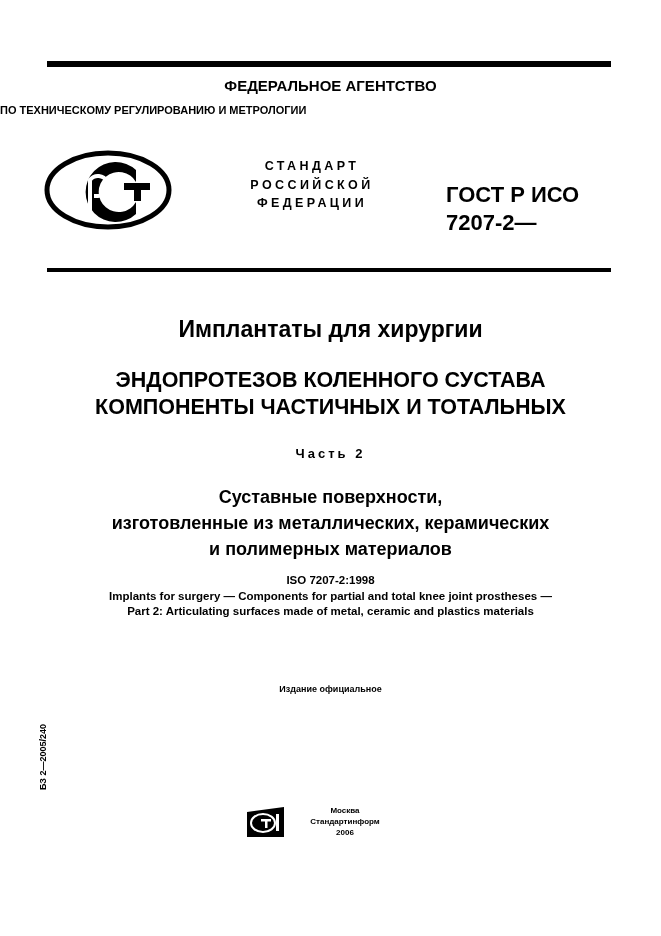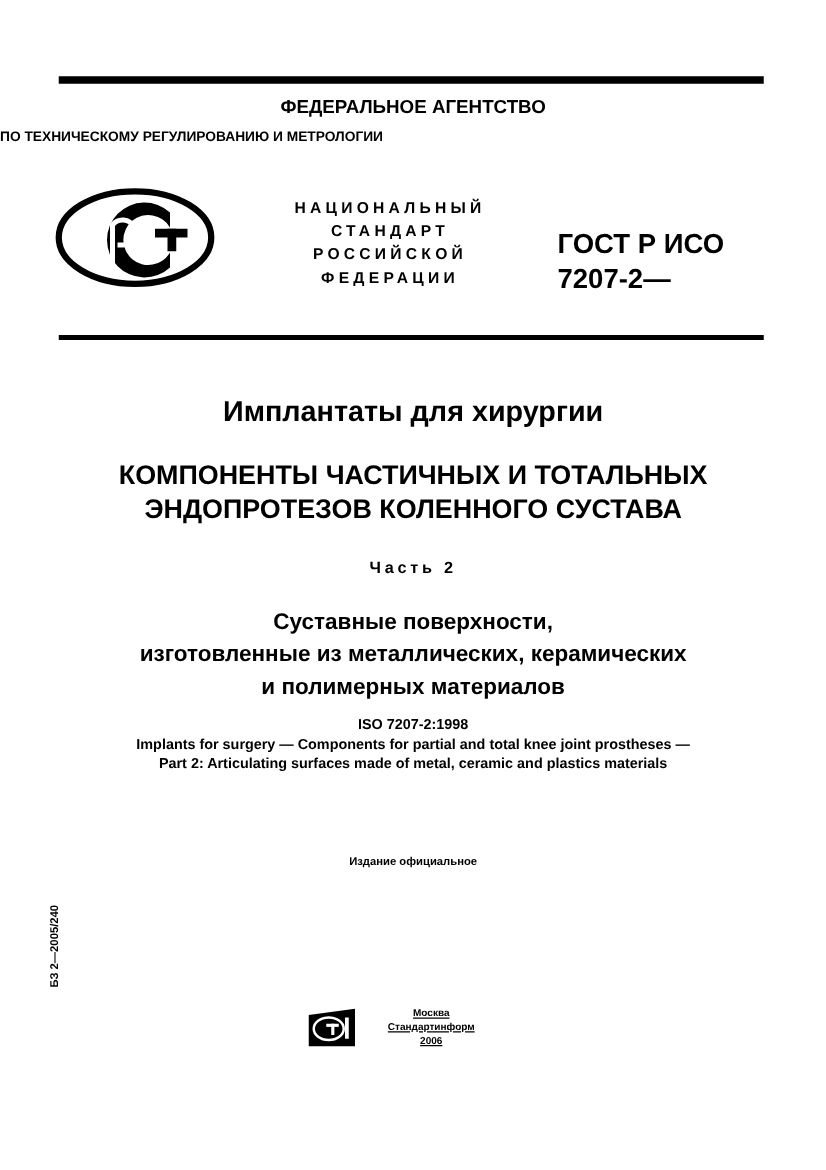--- a/index.html
+++ b/index.html
@@ -31,21 +31,21 @@
     .iso {
       left: 0; width: 661px; top: 573px; text-align: center; font-size: 11.5px; font-weight: bold; line-height: 15.5px;
     }
     .edition { left: 0; width: 661px; top: 684px; text-align: center; font-size: 9px; font-weight: bold; }
     .side-code {
       left: 38px; top: 790px; font-size: 9px; font-weight: bold;
       transform-origin: left top; transform: rotate(-90deg); white-space: nowrap;
     }
     .pub-logo { left: 246px; top: 806px; width: 40px; height: 32px; }
     .pub-text {
-      left: 290px; width: 110px; top: 805px; text-align: center; font-size: 8px; font-weight: bold; line-height: 11px; text-decoration: underline;
+      left: 290px; width: 110px; top: 805px; text-align: center; font-size: 8px; font-weight: bold; line-height: 11px;
     }
   </style>
 </head>
 <body>
 
 <div class="abs rule-top"></div>
 
 <div class="abs agency1">ФЕДЕРАЛЬНОЕ АГЕНТСТВО</div>
 <div class="abs agency2">ПО ТЕХНИЧЕСКОМУ РЕГУЛИРОВАНИЮ И МЕТРОЛОГИИ</div>
 
@@ -56,38 +56,37 @@
     <path d="M92 20 A30 30 0 1 0 92 64 L92 52 A20 20 0 1 1 92 32 Z" fill="#000"></path>
 
     <path d="M46 62 L46 30 A10 10 0 1 1 54 46 L50 46" fill="none" stroke="#fff" stroke-width="4"></path>
 
     <rect x="80" y="33" width="26" height="7" fill="#000"></rect>
     <rect x="90" y="33" width="7" height="18" fill="#000"></rect>
   </svg>
 </div>
 
 <div class="abs natstd">
-  <div>НАЦИОНАЛЬНЫЙ</div>
   <div>СТАНДАРТ</div>
   <div>РОССИЙСКОЙ</div>
   <div>ФЕДЕРАЦИИ</div>
 </div>
 
 <div class="abs gost">
   <div>ГОСТ Р ИСО</div>
   <div>7207-2—</div>
 </div>
 
 <div class="abs rule-mid"></div>
 
 <div class="abs subject">Имплантаты для хирургии</div>
 
 <div class="abs title">
+  <div>ЭНДОПРОТЕЗОВ КОЛЕННОГО СУСТАВА</div>
   <div>КОМПОНЕНТЫ ЧАСТИЧНЫХ И ТОТАЛЬНЫХ</div>
-  <div>ЭНДОПРОТЕЗОВ КОЛЕННОГО СУСТАВА</div>
 </div>
 
 <div class="abs part">Часть 2</div>
 
 <div class="abs subtitle">
   <div>Суставные поверхности,</div>
   <div>изготовленные из металлических, керамических</div>
   <div>и полимерных материалов</div>
 </div>
 

